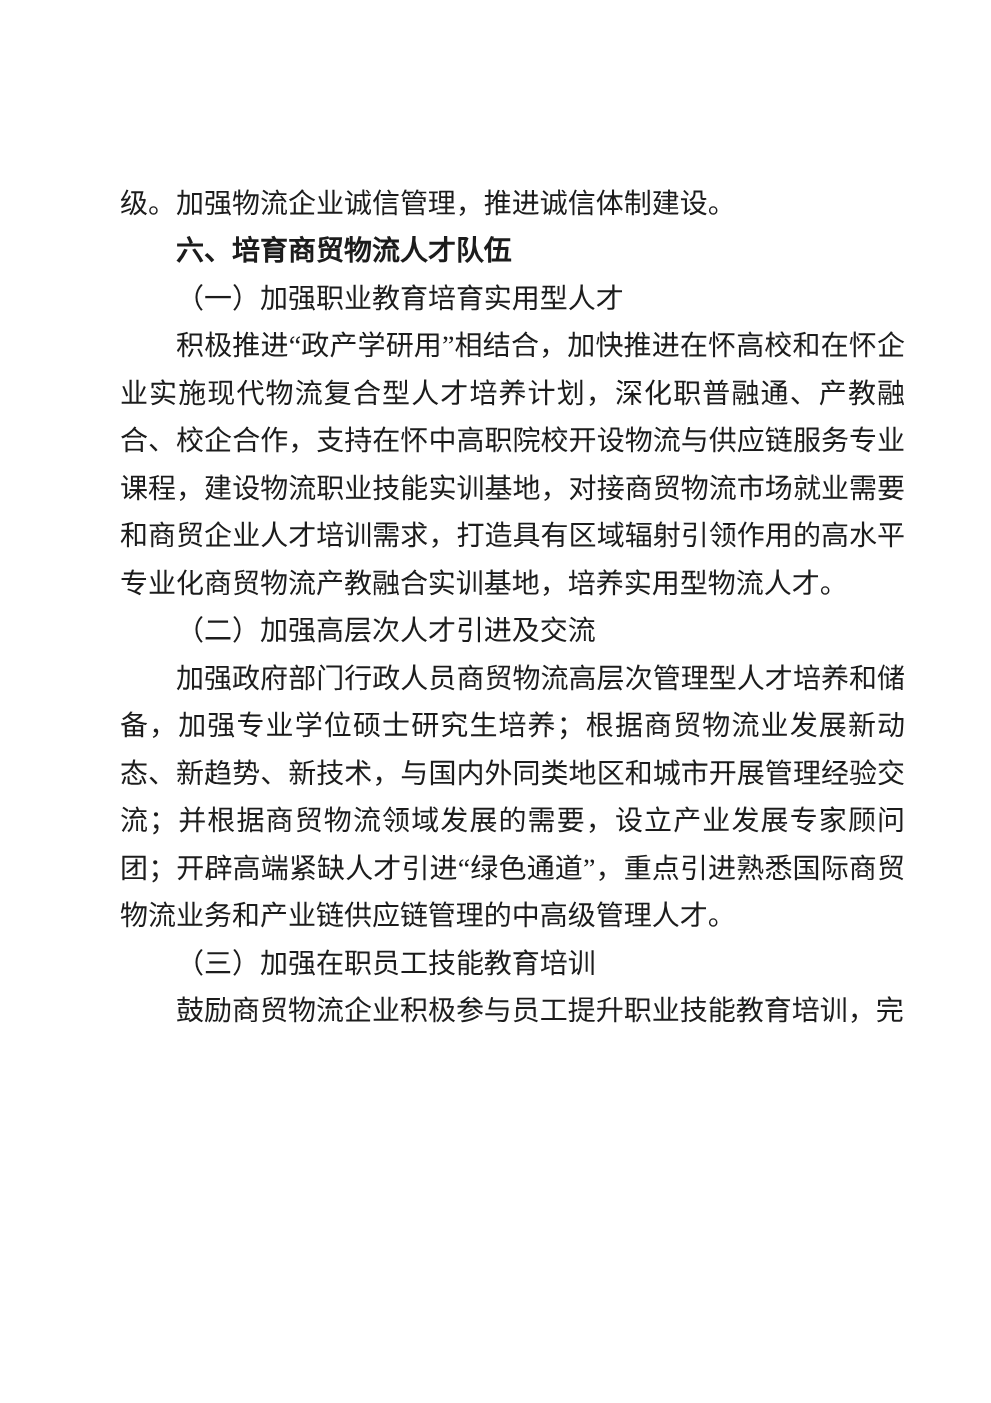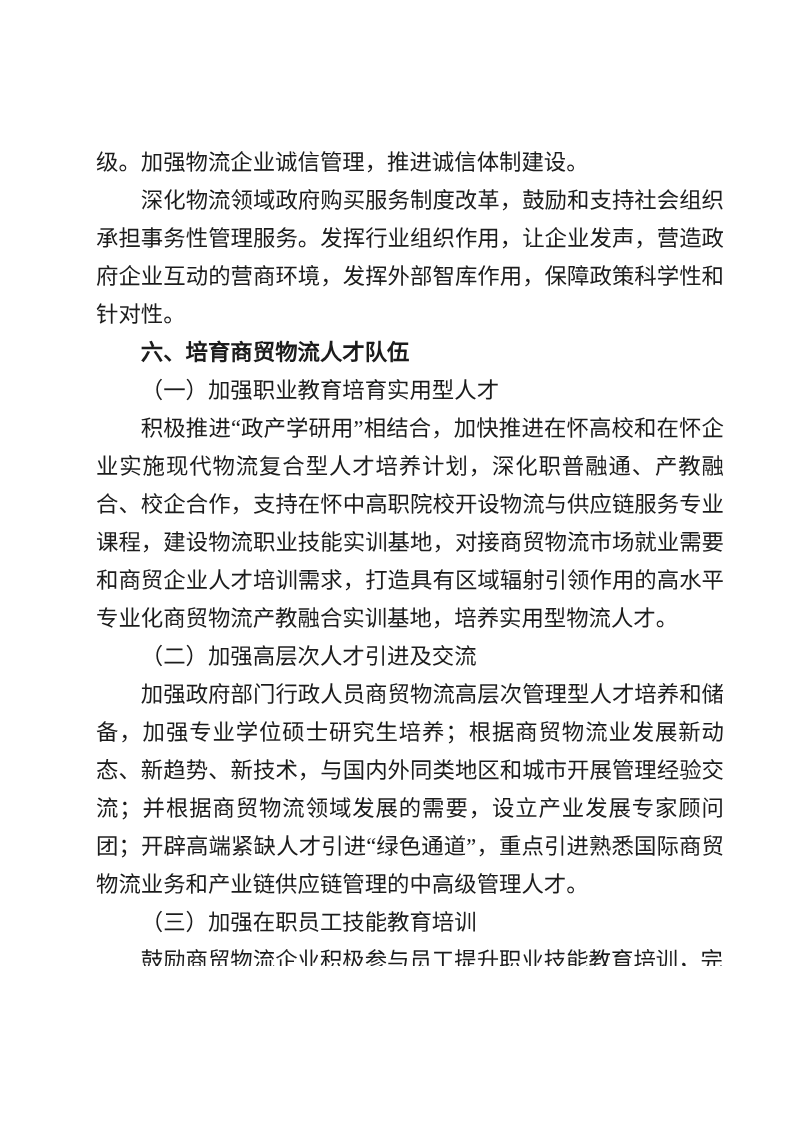--- a/index.html
+++ b/index.html
@@ -62,21 +62,20 @@
     margin: 0 10px;
     letter-spacing: 1px;
   }
 </style>
 </head>
 <body>
 
 <div class="page">
   <div class="content">
     <p class="para-continuation">级。加强物流企业诚信管理，推进诚信体制建设。</p>
-    <p>深化物流领域政府购买服务制度改革，鼓励和支持社会组织承担事务性管理服务。发挥行业组织作用，让企业发声，营造政府企业互动的营商环境，发挥外部智库作用，保障政策科学性和针对性。</p>
     <h2 class="heading-bold">六、培育商贸物流人才队伍</h2>
     <h3 class="heading-kaiti">（一）加强职业教育培育实用型人才</h3>
     <p>积极推进“政产学研用”相结合，加快推进在怀高校和在怀企业实施现代物流复合型人才培养计划，深化职普融通、产教融合、校企合作，支持在怀中高职院校开设物流与供应链服务专业课程，建设物流职业技能实训基地，对接商贸物流市场就业需要和商贸企业人才培训需求，打造具有区域辐射引领作用的高水平专业化商贸物流产教融合实训基地，培养实用型物流人才。</p>
     <h3 class="heading-kaiti">（二）加强高层次人才引进及交流</h3>
     <p>加强政府部门行政人员商贸物流高层次管理型人才培养和储备，加强专业学位硕士研究生培养；根据商贸物流业发展新动态、新趋势、新技术，与国内外同类地区和城市开展管理经验交流；并根据商贸物流领域发展的需要，设立产业发展专家顾问团；开辟高端紧缺人才引进“绿色通道”，重点引进熟悉国际商贸物流业务和产业链供应链管理的中高级管理人才。</p>
     <h3 class="heading-kaiti">（三）加强在职员工技能教育培训</h3>
     <p>鼓励商贸物流企业积极参与员工提升职业技能教育培训，完</p>
   </div>
 
   <div class="footer">

